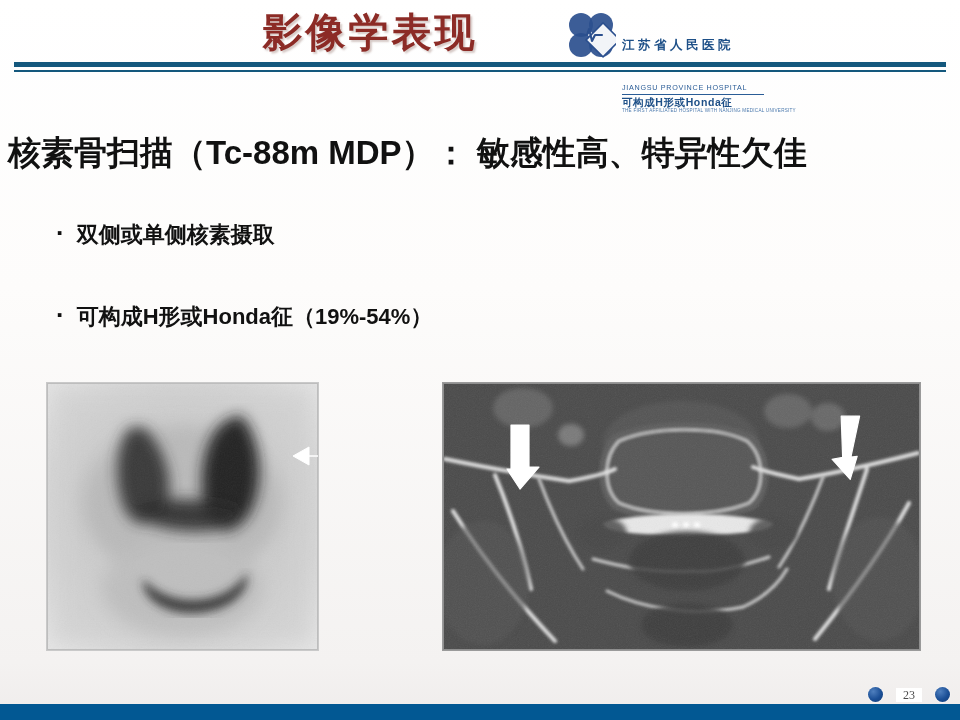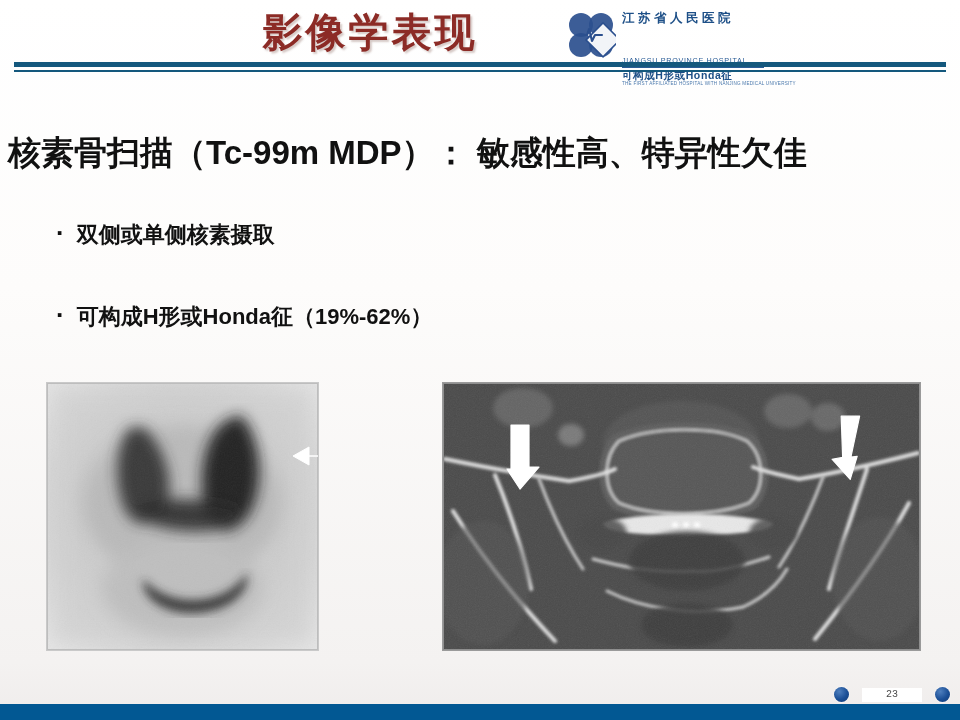--- a/index.html
+++ b/index.html
@@ -64,20 +64,21 @@
     top: 3px;
     width: 144px;
   }
   .logo-cn1 {
     font-size: 12.5px;
     color: #1d4f87;
     letter-spacing: 3.5px;
     font-weight: bold;
     line-height: 14px;
     white-space: nowrap;
+    margin-top: 27px;
   }
   .logo-en1 {
     font-size: 7.2px;
     color: #2a5c96;
     letter-spacing: 0.7px;
     line-height: 9px;
     white-space: nowrap;
     margin-top: 31px;
   }
   .logo-rule {
@@ -186,26 +187,26 @@
     align-items: center;
     gap: 13px;
   }
   .nav-dot {
     width: 15px; height: 15px;
     border-radius: 50%;
     background: radial-gradient(circle at 35% 30%, #4f7fbe 0%, #1b4f96 55%, #123a73 100%);
     box-shadow: 0 0 2px rgba(255,255,255,0.9);
   }
   .page-num {
-    font-size: 10px;
+    font-size: 12px;
     color: #4a4a4a;
     background: #ffffff;
-    padding: 2px 24px;
+    padding: 2px 7px;
     line-height: 10px;
-    font-family: Liberation Mono, monospace;
+    font-family: Liberation Serif, serif;
   }
 </style>
 </head>
 <body>
 
 <div class="slide">
 
   <div class="header">
 
     <div class="slide-title">影像学表现</div>
@@ -227,30 +228,30 @@
         <div class="logo-rule"></div>
         <div class="logo-cn2">可构成H形或Honda征</div>
         <div class="logo-en2">THE FIRST AFFILIATED HOSPITAL WITH NANJING MEDICAL UNIVERSITY</div>
       </div>
     </div>
 
     <div class="rule-thick"></div>
     <div class="rule-thin"></div>
   </div>
 
-  <div class="headline">核素骨扫描（Tc-99m MDP）： 敏感性高、特异性欠佳</div>
+  <div class="headline">核素骨扫描（Tc-88m MDP）： 敏感性高、特异性欠佳</div>
 
   <div class="bullet-row" id="bullet-1">
     <span class="bullet-dot">·</span>
     <span class="bullet-text">双侧或单侧核素摄取</span>
   </div>
 
   <div class="bullet-row" id="bullet-2">
     <span class="bullet-dot">·</span>
-    <span class="bullet-text">可构成H形或Honda征（19%-62%）</span>
+    <span class="bullet-text">可构成H形或Honda征（19%-54%）</span>
   </div>
 
   <div class="img-frame" id="scan-bone">
     <svg class="img-inner" viewBox="0 0 271 267" preserveAspectRatio="none">
       <defs>
         <radialGradient id="bgBone" cx="50%" cy="48%" r="72%">
           <stop offset="0%" stop-color="#d8d8d8"></stop>
           <stop offset="55%" stop-color="#cfcfcf"></stop>
           <stop offset="100%" stop-color="#e6e6e6"></stop>
         </radialGradient>

